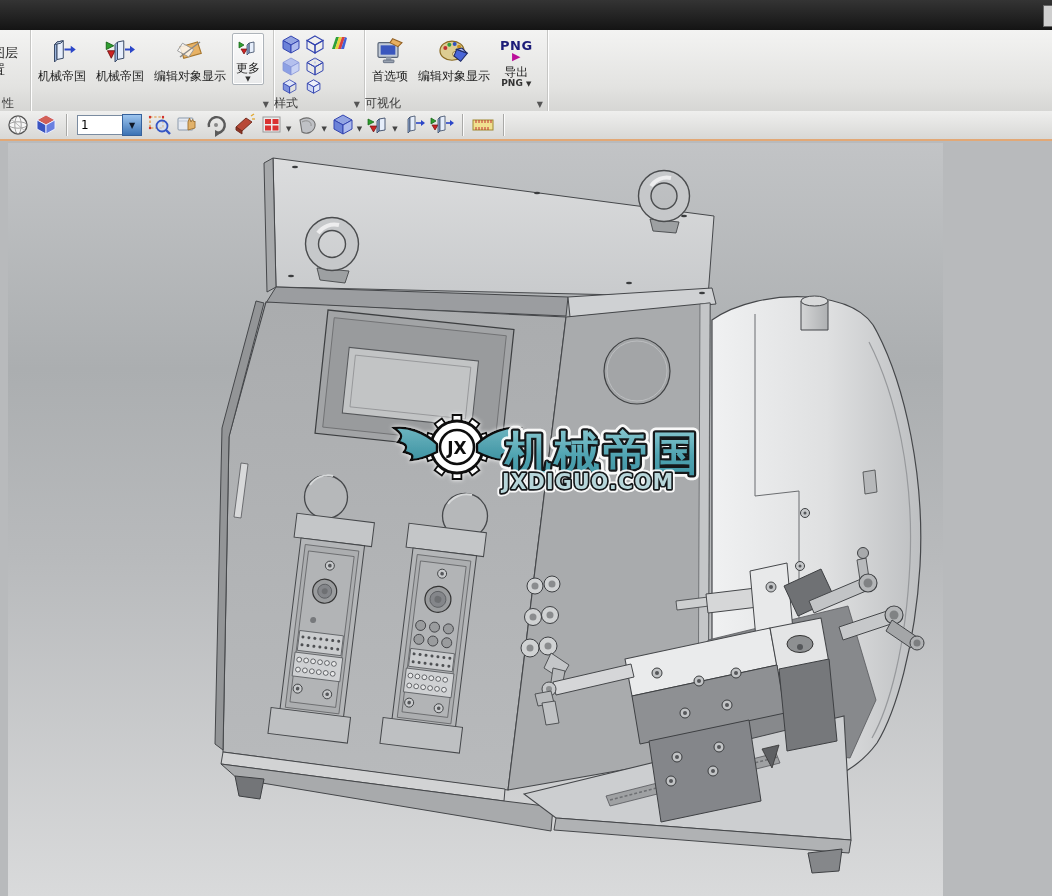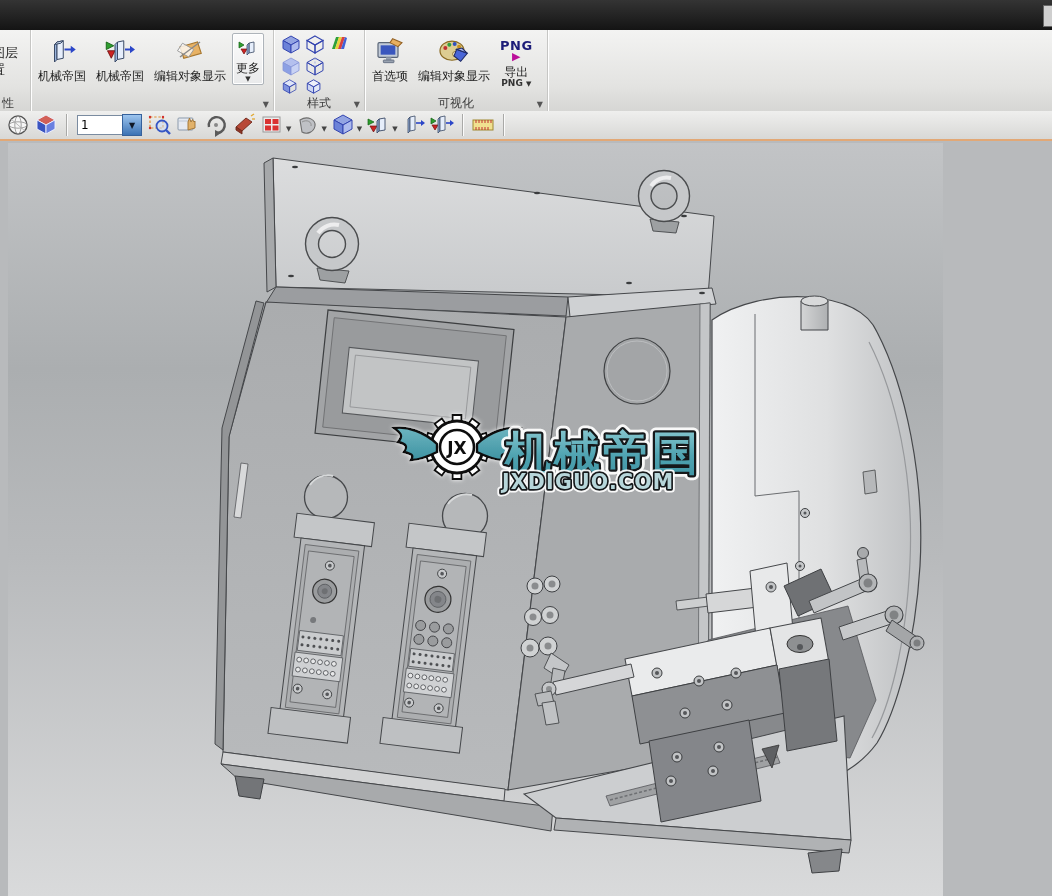--- a/index.html
+++ b/index.html
@@ -7,21 +7,21 @@
   
   .titlebar{position:absolute;left:0;top:0;width:1052px;height:30px;
     background:linear-gradient(#343434,#141414);}
   .titlebar .frag{position:absolute;right:-3px;top:5px;width:10px;height:20px;
     background:#cfcfcf;border:1px solid #666;}
   
   .ribbon{position:absolute;left:0;top:30px;width:1052px;height:81px;
     background:linear-gradient(#f3f3f2,#e3e3e1 70%,#d6d6d4);border-bottom:1px solid #bfbfbd;
     display:flex;font-size:12px;color:#1d1d1d;}
   .rgroup{position:relative;height:100%;border-right:1px solid #c6c6c4;box-shadow:1px 0 0 #fff;}
-  .rgroup-label{position:absolute;bottom:1px;left:0;right:0;text-align:center;
+  .rgroup-label{position:absolute;bottom:1px;left:0;right:0;
     font-size:12px;color:#3c3c3c;line-height:13px;}
   .launcher{position:absolute;right:4px;bottom:2px;font-size:8px;color:#555;line-height:8px;}
   .rbuttons{display:flex;align-items:flex-start;padding:3px 2px 0 2px;height:64px;}
   .rbtn{display:flex;flex-direction:column;align-items:center;justify-content:flex-start;
     padding:1px 3px;margin:0 1px;border:1px solid transparent;border-radius:2px;cursor:default;}
   .rbtn .ric{height:34px;display:flex;align-items:center;justify-content:center;}
   .rbtn .rlabel{white-space:nowrap;line-height:14px;}
   .rbtn.boxed{border:1px solid #aeb4ba;background:linear-gradient(#fcfcfc,#e9eaeb);
     box-shadow:inset 0 0 0 1px #fff;}
   .rbtn .darr{font-size:7px;color:#333;line-height:7px;margin-top:1px;}

